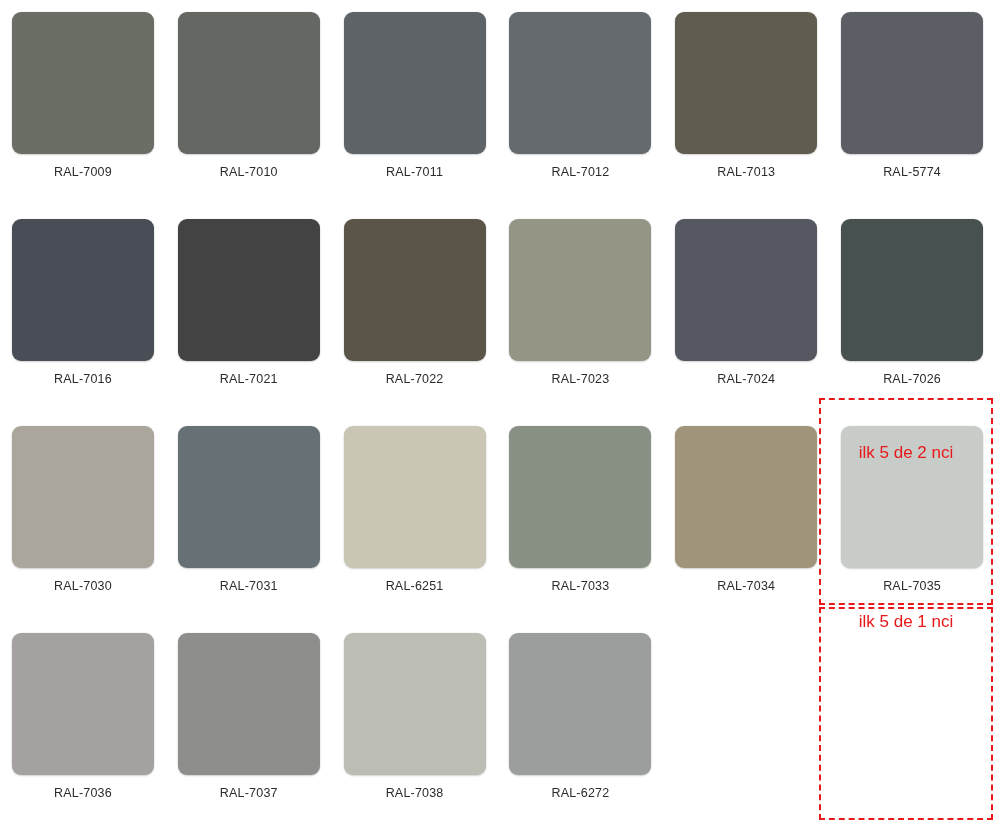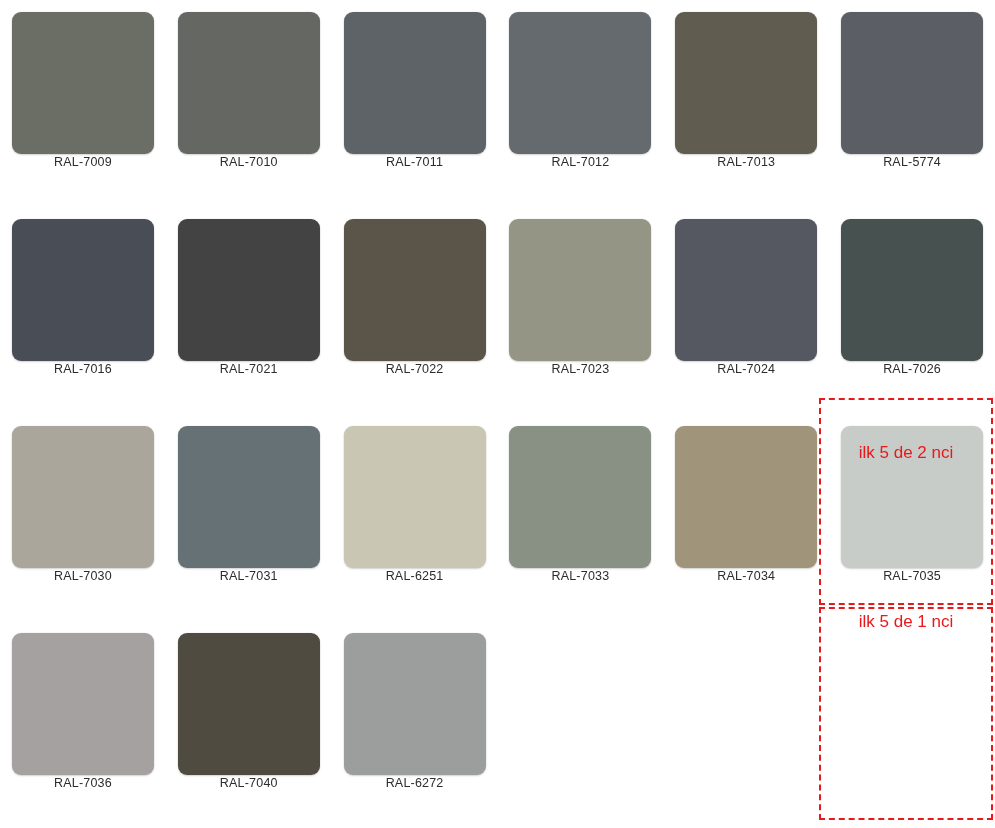--- a/index.html
+++ b/index.html
@@ -36,21 +36,21 @@
     justify-content: flex-start;
     padding-top: 12px;
   }
   .swatch {
     width: 142px;
     height: 142px;
     border-radius: 9px;
     box-shadow: 0 1px 2px rgba(0,0,0,0.16), 0 0 0 0.5px rgba(0,0,0,0.05);
   }
   .swatch-label {
-    margin-top: 2px;
+    margin-top: 12px;
     font-size: 12.5px;
     color: #2c2c2c;
     letter-spacing: 0.2px;
     line-height: 1;
     white-space: nowrap;
   }
   
   .annotation-box {
     position: absolute;
     border: 2.5px dashed #e8191b;
@@ -145,22 +145,26 @@
       </div>
       <div class="cell">
         <div class="swatch" style="background: rgb(199, 204, 200);"></div>
         <div class="swatch-label">RAL-7035</div>
       </div>
       <div class="cell">
         <div class="swatch" style="background: rgb(166, 161, 161);"></div>
         <div class="swatch-label">RAL-7036</div>
       </div>
       <div class="cell">
-        <div class="swatch" style="background: rgb(79, 75, 64);"></div>
-        <div class="swatch-label">RAL-7040</div>
+        <div class="swatch" style="background: rgb(142, 142, 141);"></div>
+        <div class="swatch-label">RAL-7037</div>
+      </div>
+      <div class="cell">
+        <div class="swatch" style="background: rgb(188, 189, 180);"></div>
+        <div class="swatch-label">RAL-7038</div>
       </div>
       <div class="cell">
         <div class="swatch" style="background: rgb(155, 158, 157);"></div>
         <div class="swatch-label">RAL-6272</div>
       </div>
     </div>
 
   <div class="annotation-box" id="annotation-box-7035"></div>
   <div class="annotation-label" id="annotation-label-7035">ilk 5 de 2 nci</div>
 

